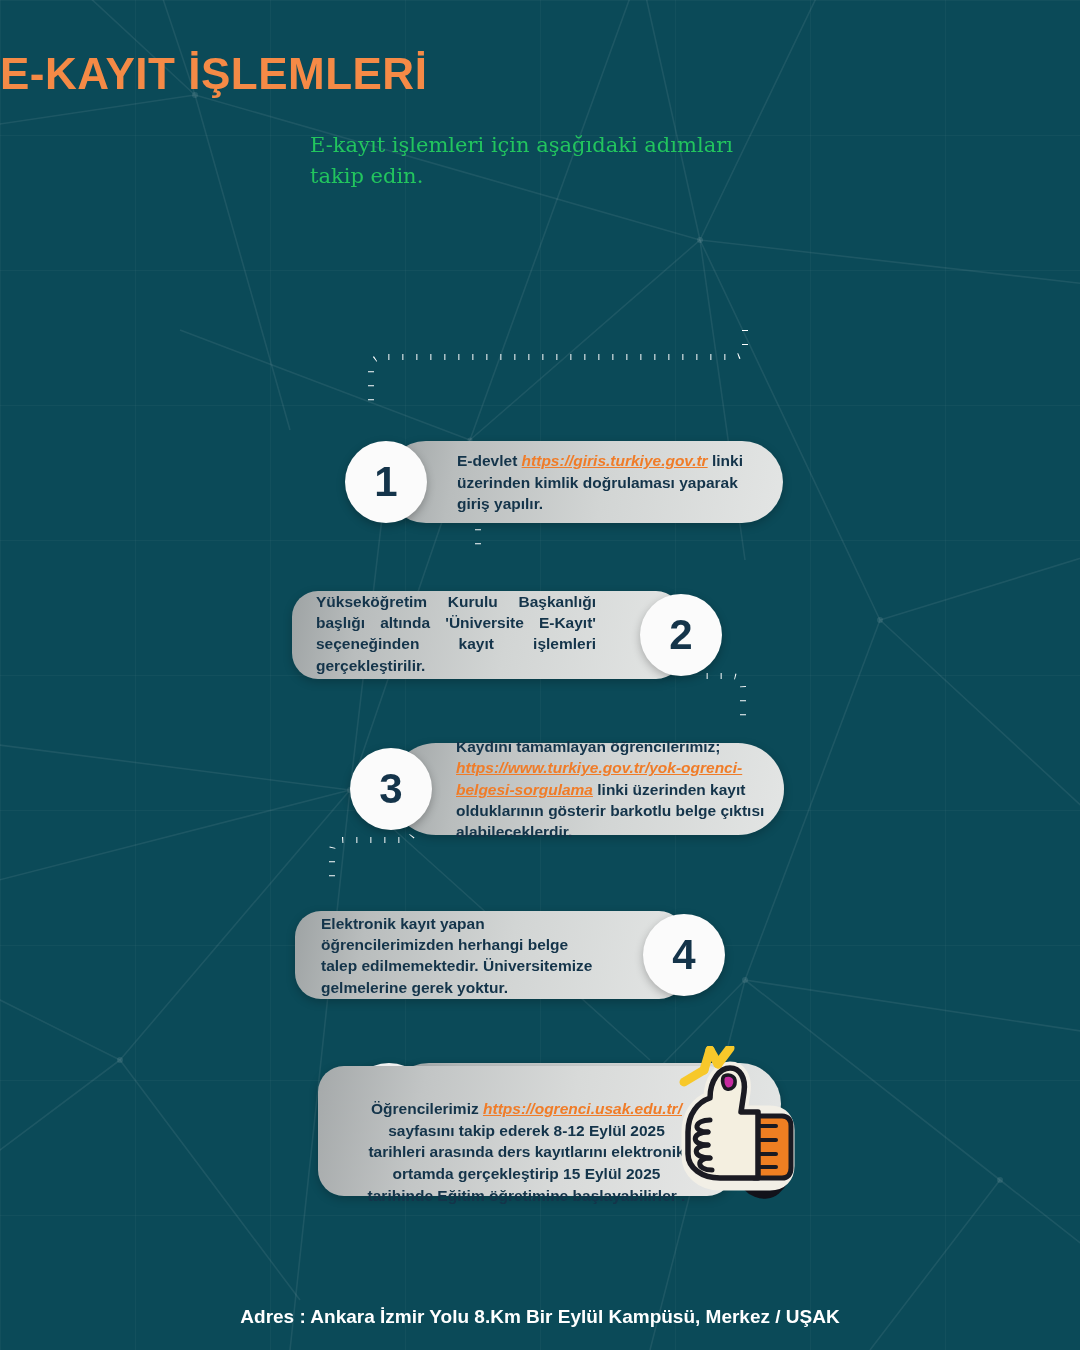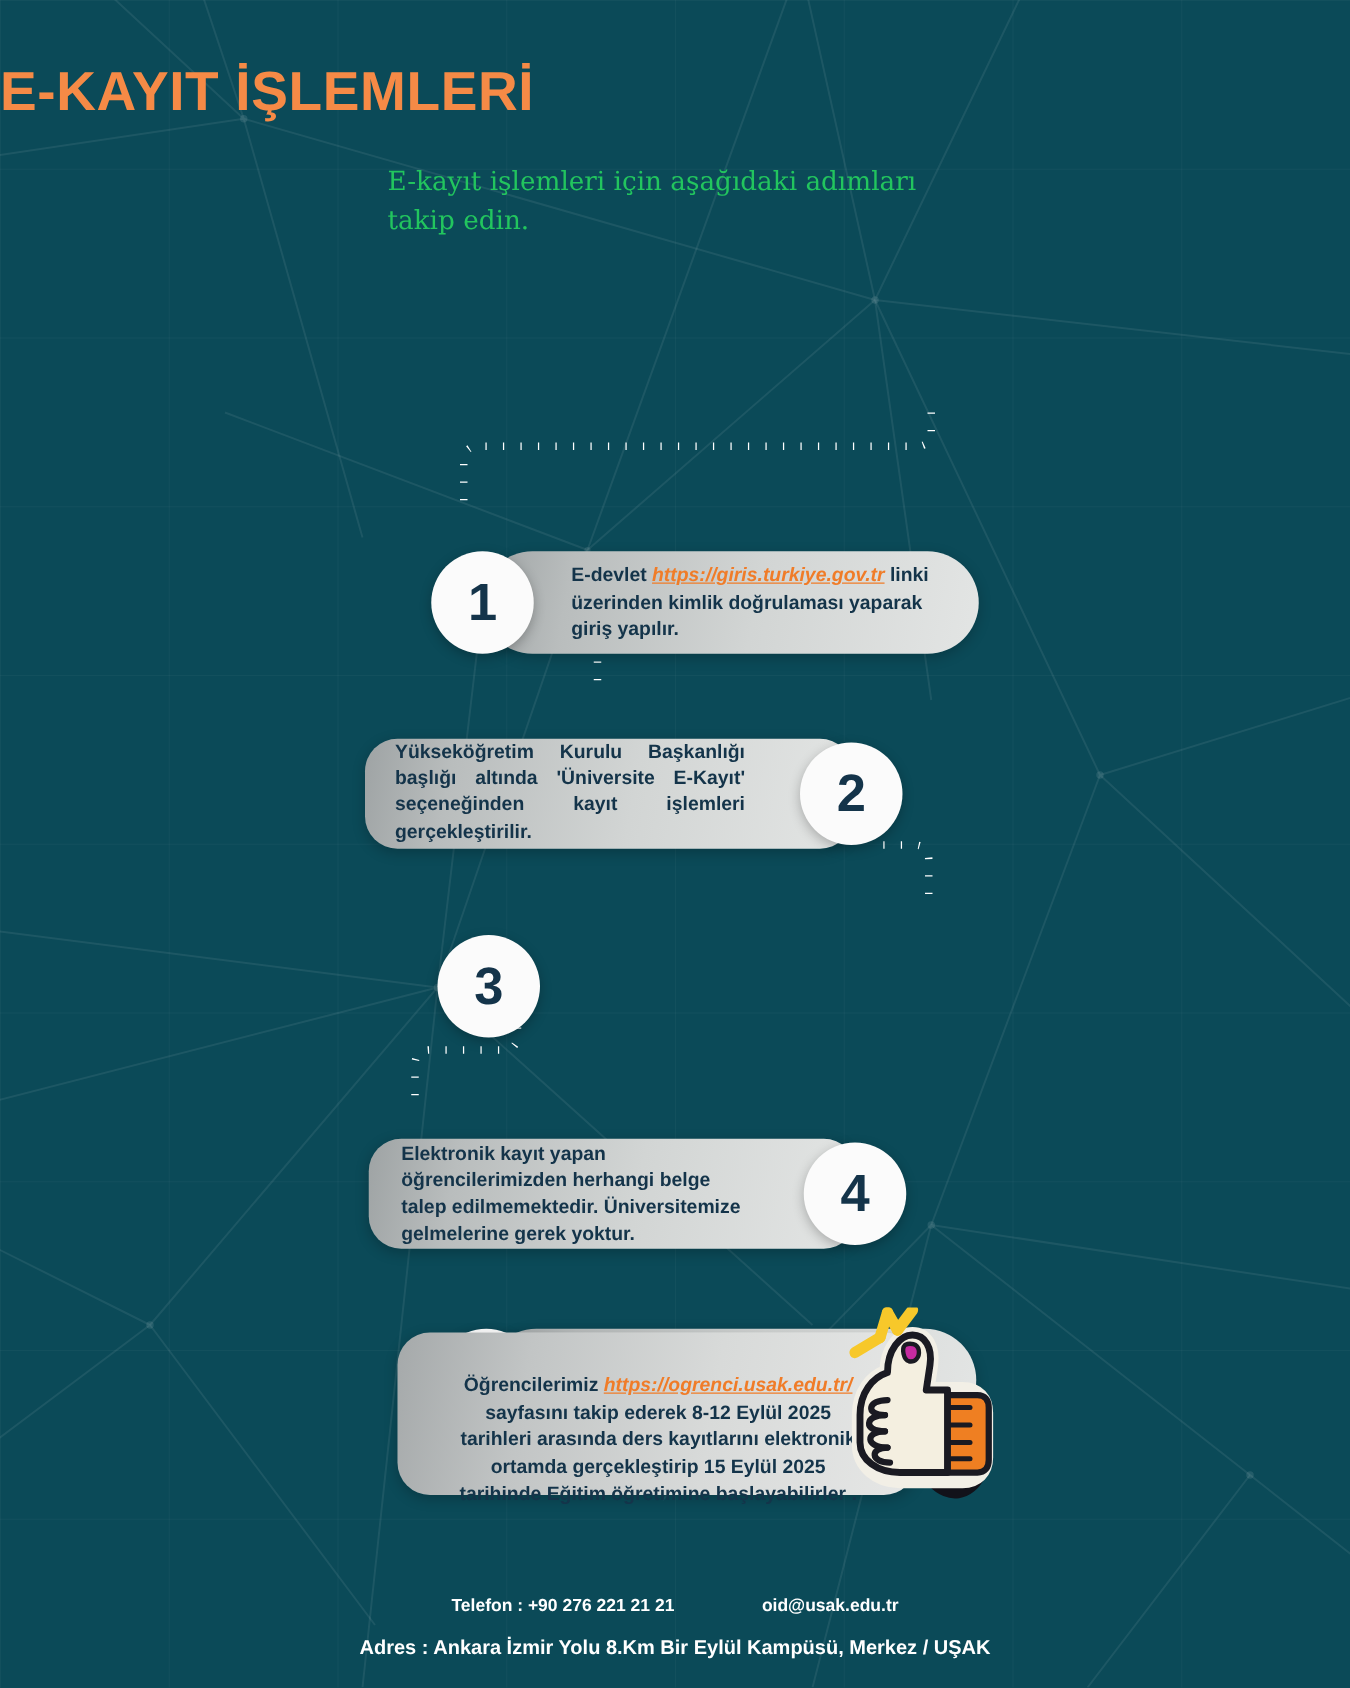--- a/index.html
+++ b/index.html
@@ -81,21 +81,21 @@
   }
   #thumb{position:absolute;left:340px;top:-20px;width:150px;height:165px;}
 
   
   #footer{
     position:absolute;left:0;right:0;bottom:22px;z-index:3;
     text-align:center;color:#ffffff;
   }
   #footer .row1{font-size:14px;font-weight:bold;margin-bottom:18px;}
   #footer .row1 .tel{margin-right:70px;}
-  #footer .row2{font-size:16px;font-weight:bold;}
+  #footer .row2{font-size:19px;font-weight:bold;}
 </style>
 </head>
 <body>
 
 <div id="bg">
   <div class="grid"></div>
   <svg viewBox="0 0 1080 1350">
     <g stroke="rgba(255,255,255,0.075)" stroke-width="1.6" fill="none">
       <path d="M195 95 L-40 130 M195 95 L60 -30 M195 95 L150 -40 M195 95 L700 240 M195 95 L290 430"></path>
       <path d="M700 240 L640 -30 M700 240 L1140 290 M700 240 L470 440 M700 240 L820 -10 M700 240 L745 560"></path>
@@ -145,20 +145,25 @@
   <div class="step right-num" style="left:292px;top:400px;width:430px;height:88px;">
     <div class="card" style="left:0px;width:390px;height:88px;padding:0 86px 4px 24px;">
       <div class="card-text" style="text-align:justify;">
         <span>Yükseköğretim Kurulu Başkanlığı başlığı altında 'Üniversite E-Kayıt' seçeneğinden kayıt işlemleri gerçekleştirilir.</span>
       </div>
     </div>
     <div class="circle" style="left:348px;top:3px;">2</div>
   </div>
 
   <div class="step left-num" style="left:350px;top:552px;width:440px;height:92px;">
+    <div class="card" style="left:40px;width:394px;height:92px;padding:0 16px 0 66px;">
+      <div class="card-text">
+        <span>Kaydını tamamlayan öğrencilerimiz; </span><a class="link" href="#">https://www.turkiye.gov.tr/yok-ogrenci-belgesi-sorgulama</a><span> linki üzerinden  kayıt olduklarının gösterir barkotlu belge çıktısı alabileceklerdir.</span>
+      </div>
+    </div>
     <div class="circle" style="left:0px;top:5px;">3</div>
   </div>
 
   <div class="step right-num" style="left:295px;top:720px;width:430px;height:88px;padding-left:22px;">
     <div class="card" style="left:0px;width:390px;height:88px;padding:0 86px 0 26px;">
       <div class="card-text">
         <span>Elektronik kayıt yapan öğrencilerimizden herhangi belge talep edilmemektedir. Üniversitemize gelmelerine gerek yoktur.</span>
       </div>
     </div>
     <div class="circle" style="left:348px;top:3px;">4</div>
@@ -207,17 +212,14 @@
     <g stroke="#f7c82a" stroke-width="9" stroke-linecap="round" stroke-linejoin="round" fill="none">
       <path d="M26 36 L46 24"></path>
       <path d="M46 24 L52 4"></path>
       <path d="M52 4 L60 18"></path>
       <path d="M60 18 L72 2"></path>
     </g>
   </svg>
 </div>
 
 <div id="footer">
-  <div class="row1">
-    <span class="tel">Telefon : +90 276 221 21 21</span><span>oid@usak.edu.tr</span>
-  </div>
   <div class="row2">Adres : Ankara İzmir Yolu 8.Km Bir Eylül Kampüsü, Merkez / UŞAK</div>
 </div>
 
 </body></html>

